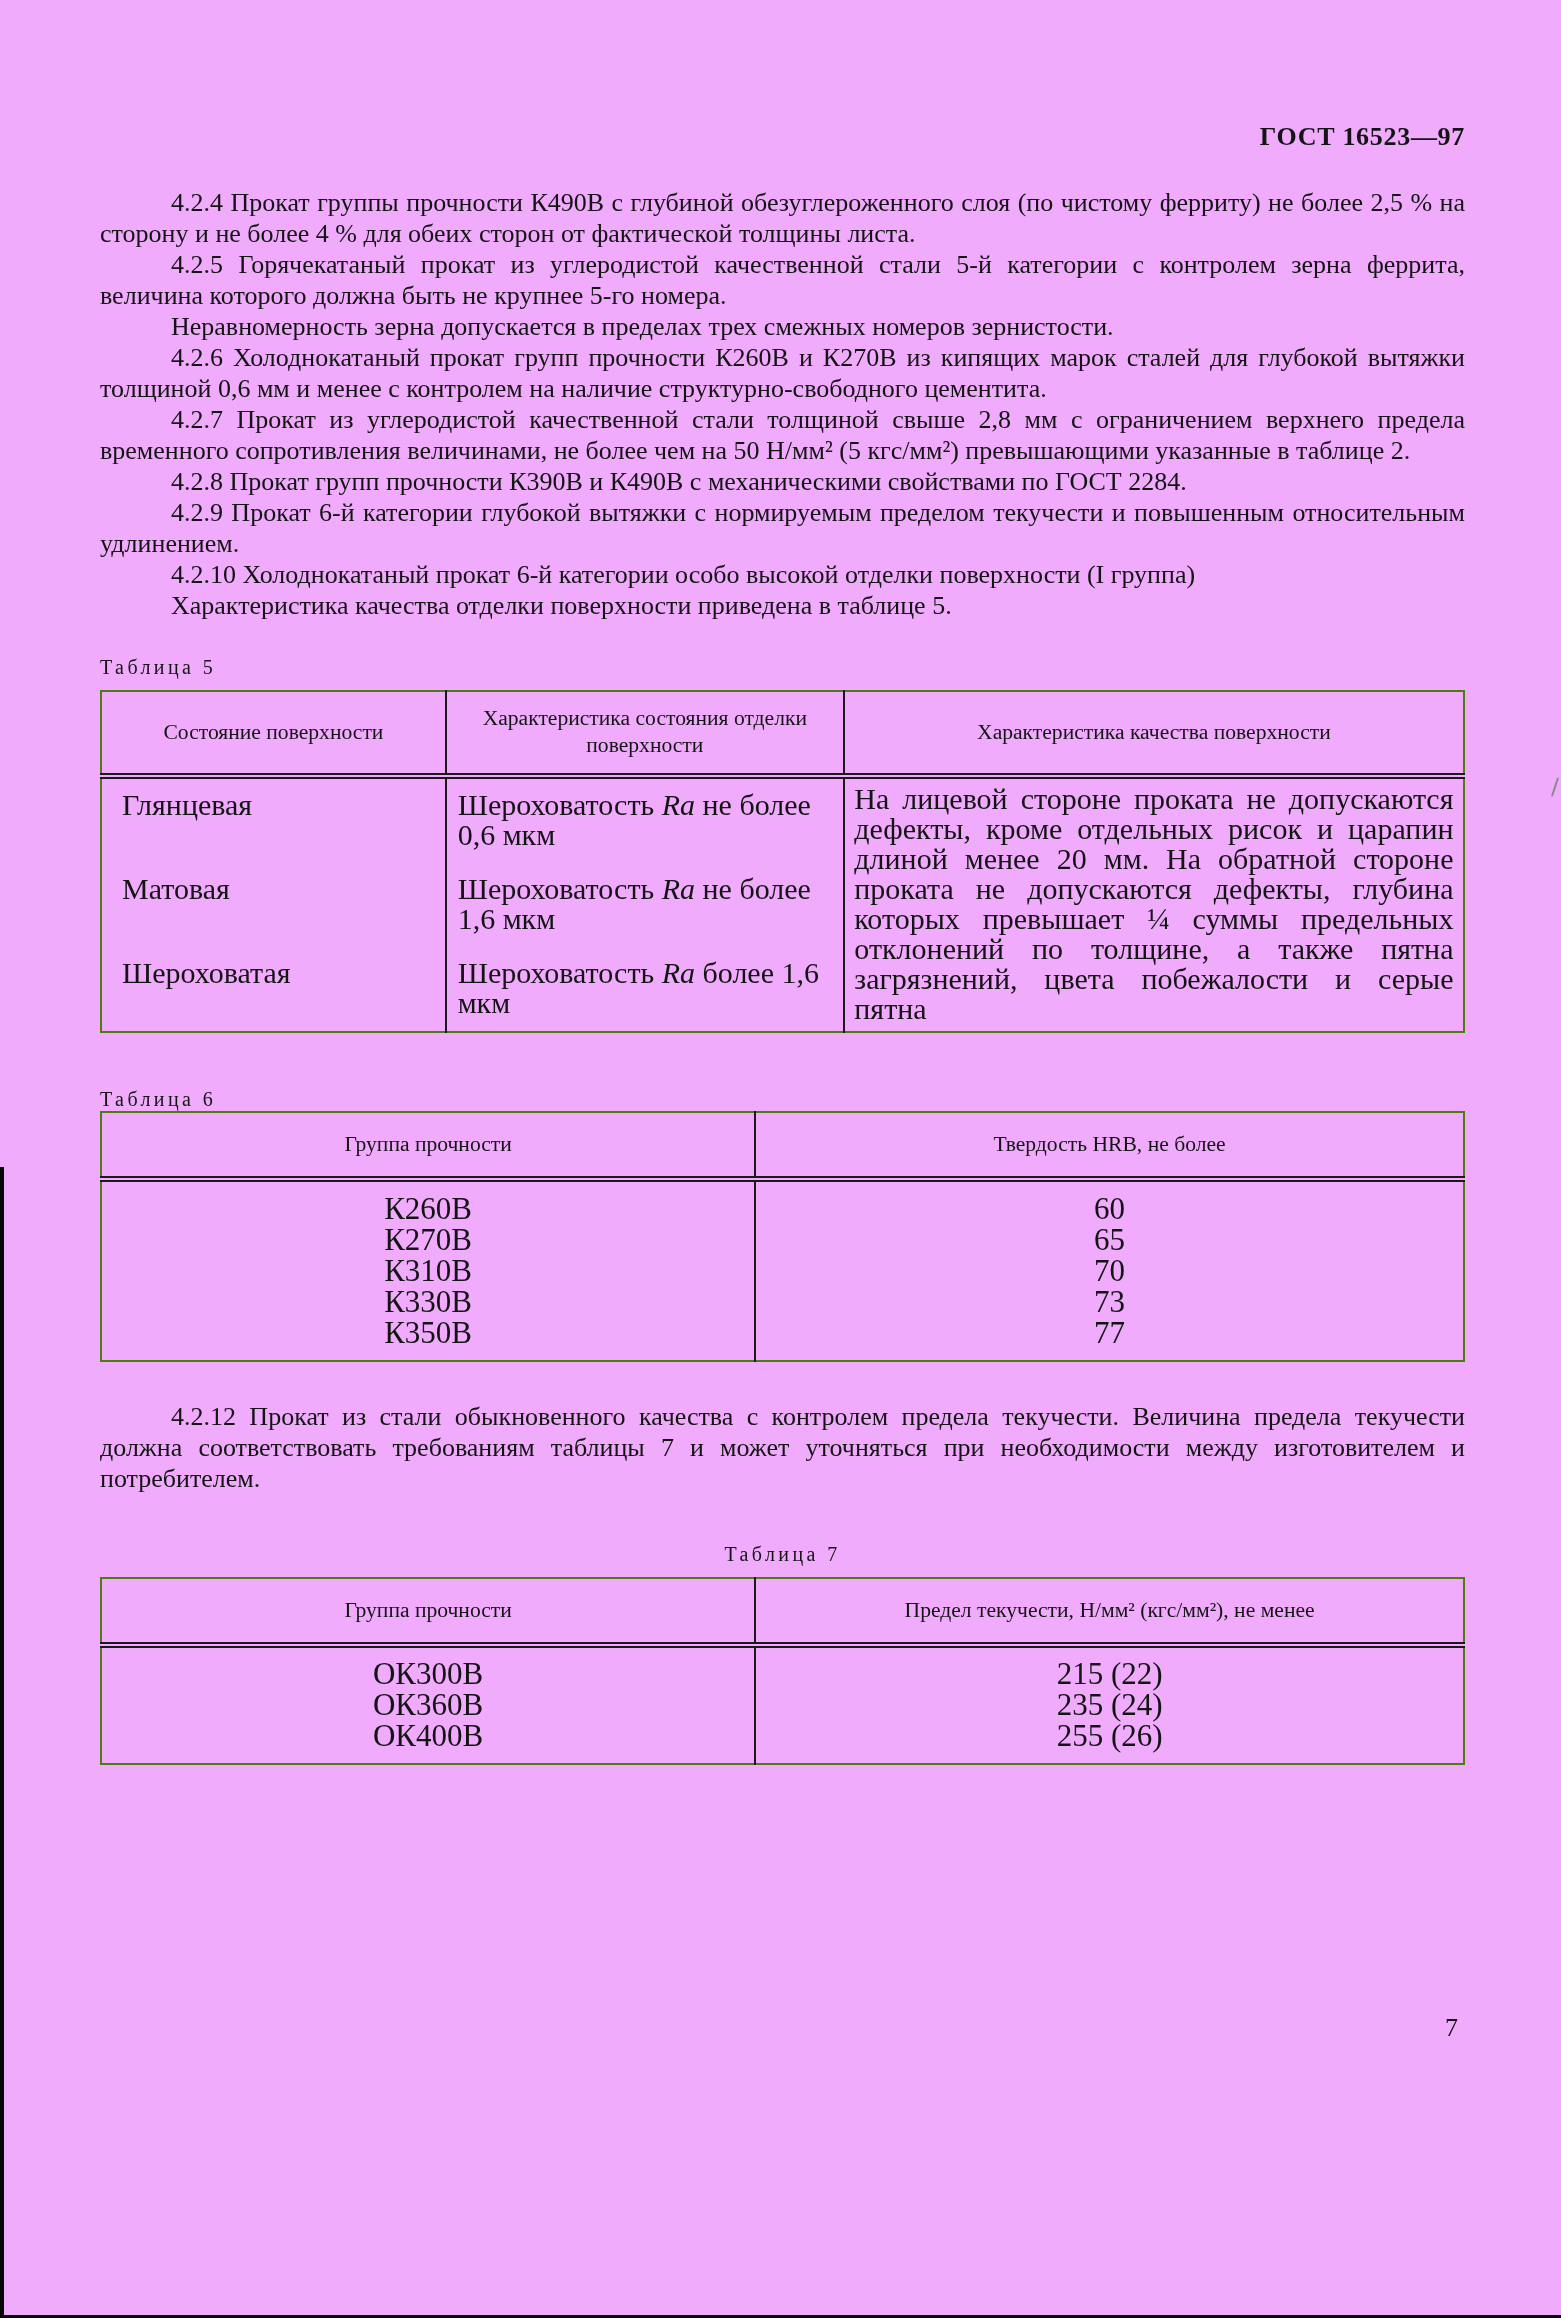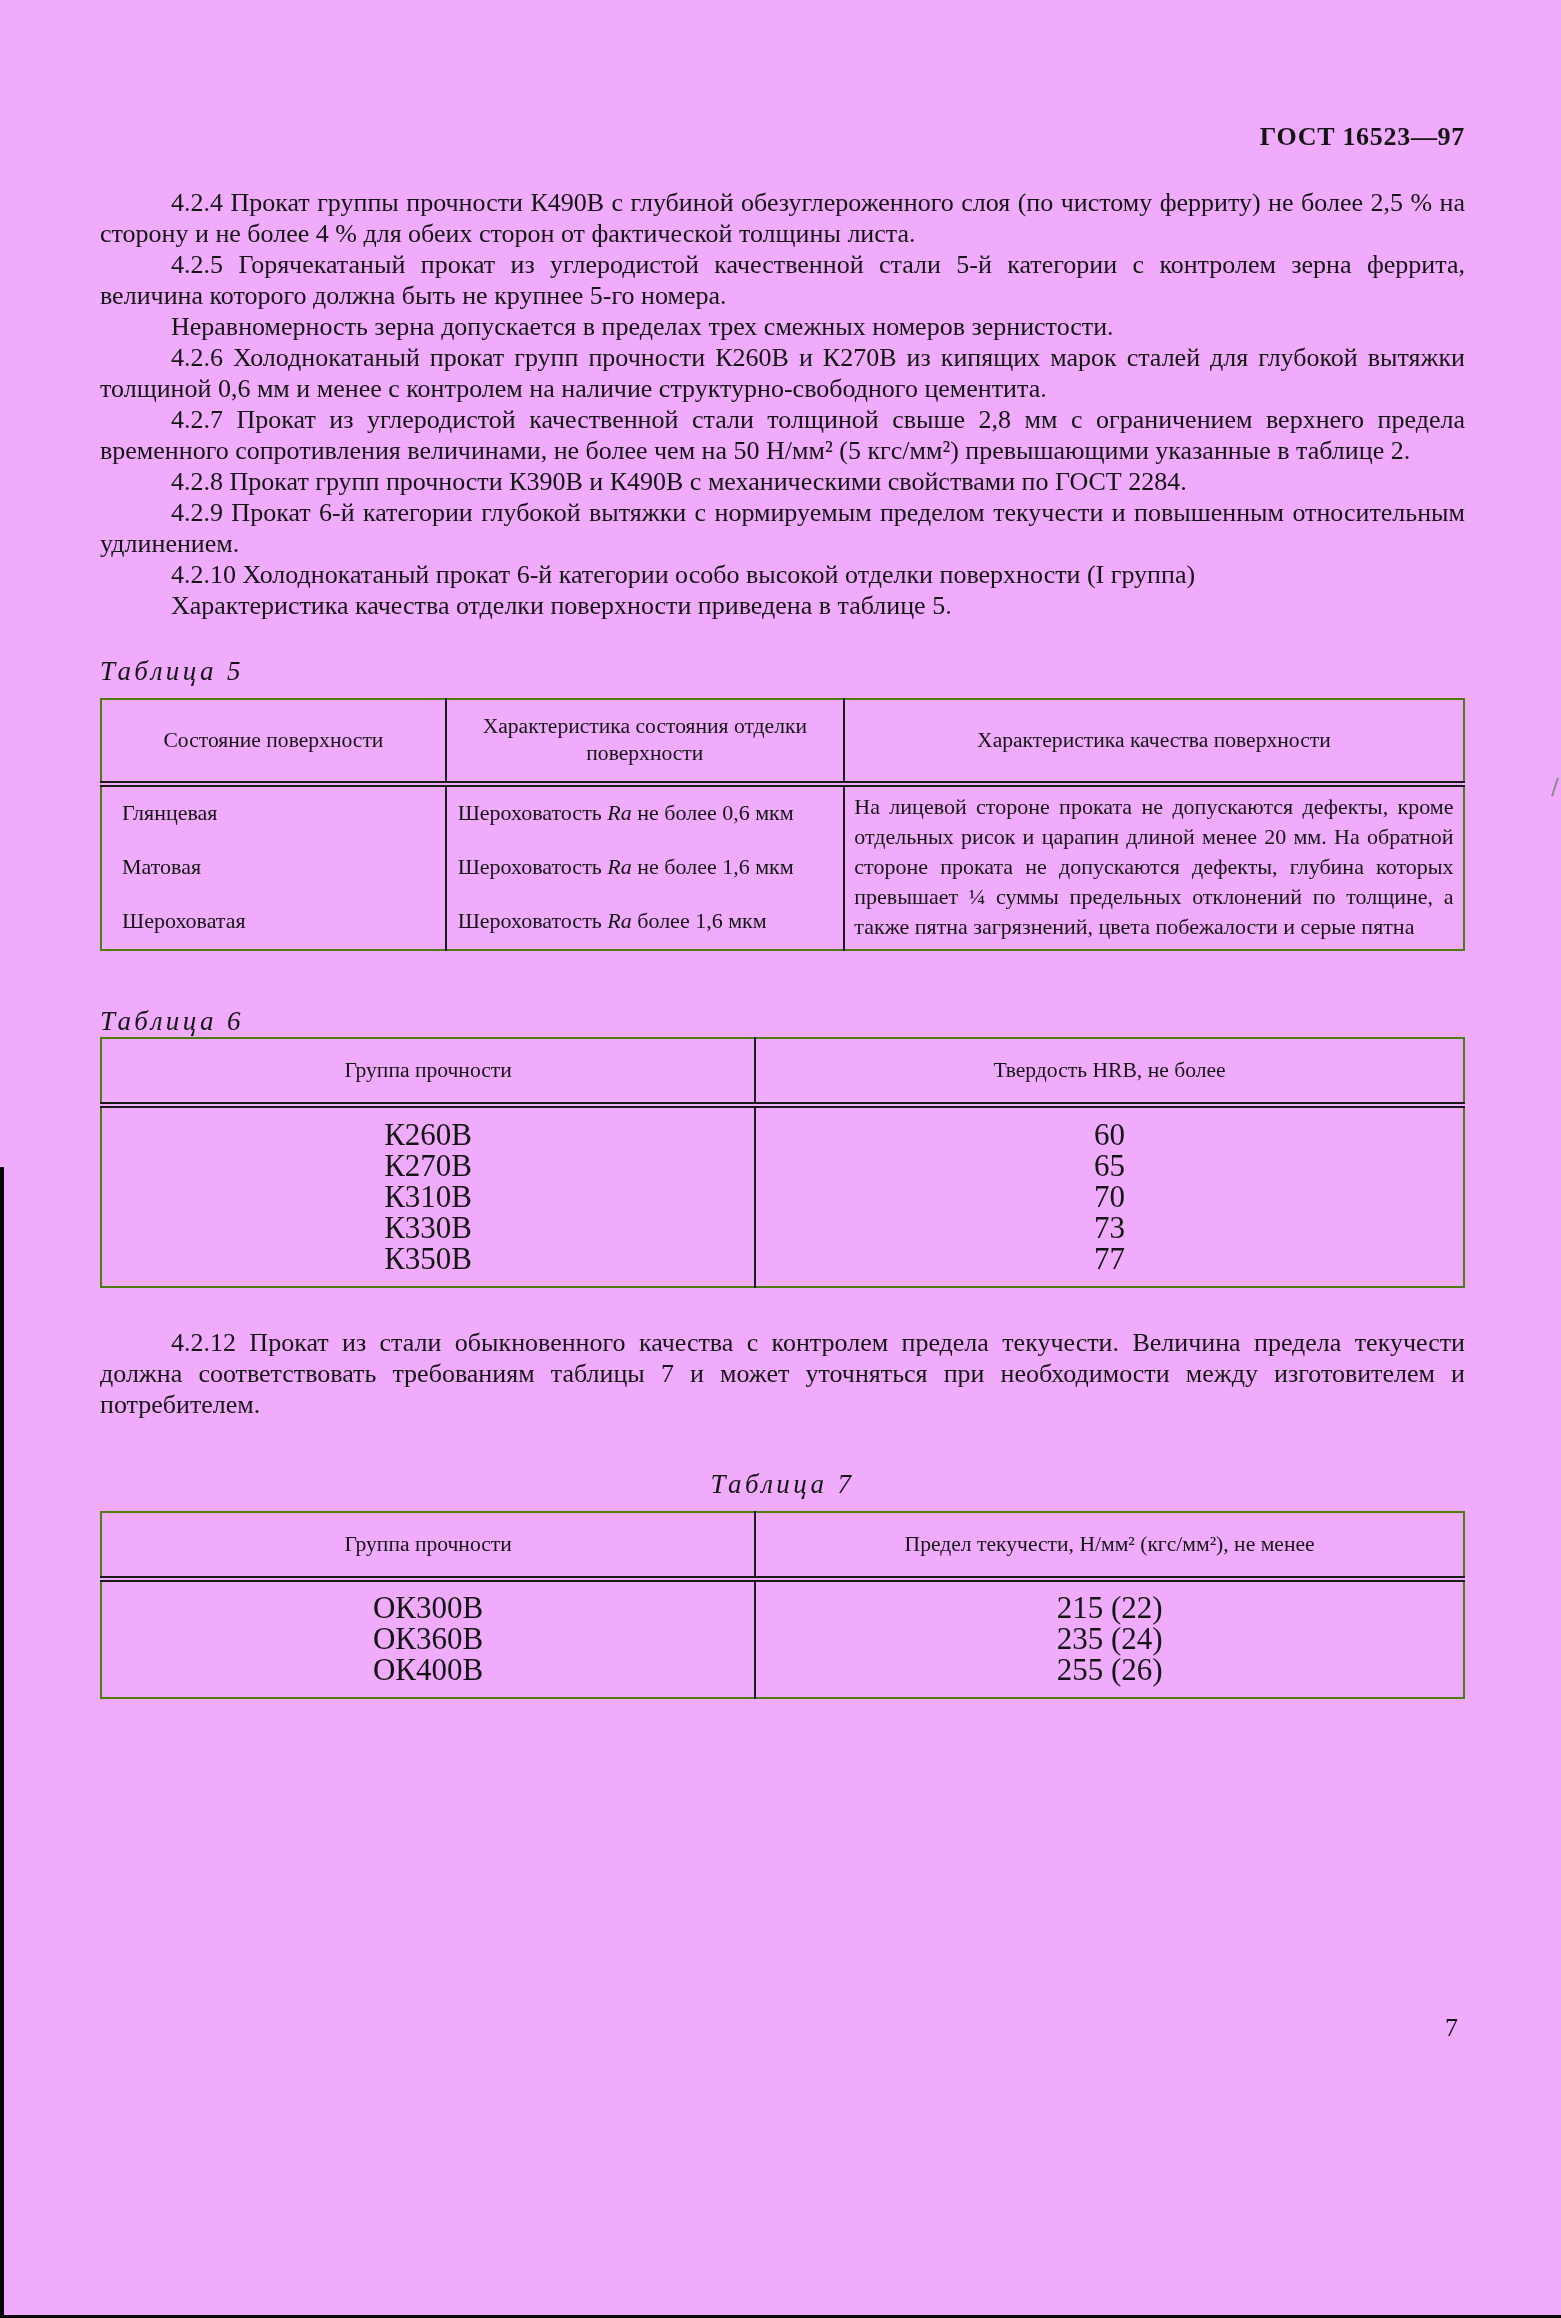--- a/index.html
+++ b/index.html
@@ -31,23 +31,22 @@
     margin: 0;
     font-size: 26px;
     line-height: 31px;
     text-align: justify;
     text-indent: 71px;
   }
   .sp-before-4211 { margin-top: 42px; }
   .sp-before-4212 { margin-top: 39px; }
   .tcaption {
     margin: 0;
-    font-size: 27px;
+    font-size: 20px;
     letter-spacing: 3.4px;
-    font-style: italic;
   }
   .cap5 { margin: 35px 0 10.8px 0; }
   .cap6 { margin: 55px 0 0 0; }
   .cap7 { margin: 49px 0 10.8px 0; text-align: center; }
 
   .gtable {
     width: 100%;
     border-collapse: collapse;
     border: 2px solid #4d7c0f;
     table-layout: fixed;
@@ -60,21 +59,21 @@
     vertical-align: middle;
     border-bottom: 6px double #1a1a1a;
   }
   .gtable th + th, .gtable td + td { border-left: 2px solid #1a1a1a; }
 
   
   .t5 .c1 { width: 25.3%; }
   .t5 .c2 { width: 29.2%; }
   .t5 .c3 { width: 45.5%; }
   .t5 th { padding: 13.5px 9.5px; }
-  .t5 td { font-size: 22px; line-height: 30px; vertical-align: top; }
+  .t5 td { font-size: 30px; line-height: 30px; vertical-align: top; }
   .t5 .surf  { padding: 10.8px 6.8px 4px 20px; }
   .t5 .rough { padding: 10.8px 8px 4px 10.8px; }
   .t5 .qual  { padding: 5.4px 9.5px 6.8px 9.5px; text-align: justify; }
   .ra { font-style: italic; }
 
   
   .t67 .g1 { width: 48%; }
   .t67 .g2 { width: 52%; }
   .t67 th { padding: 18px 9.5px; }
   .t67 td {

